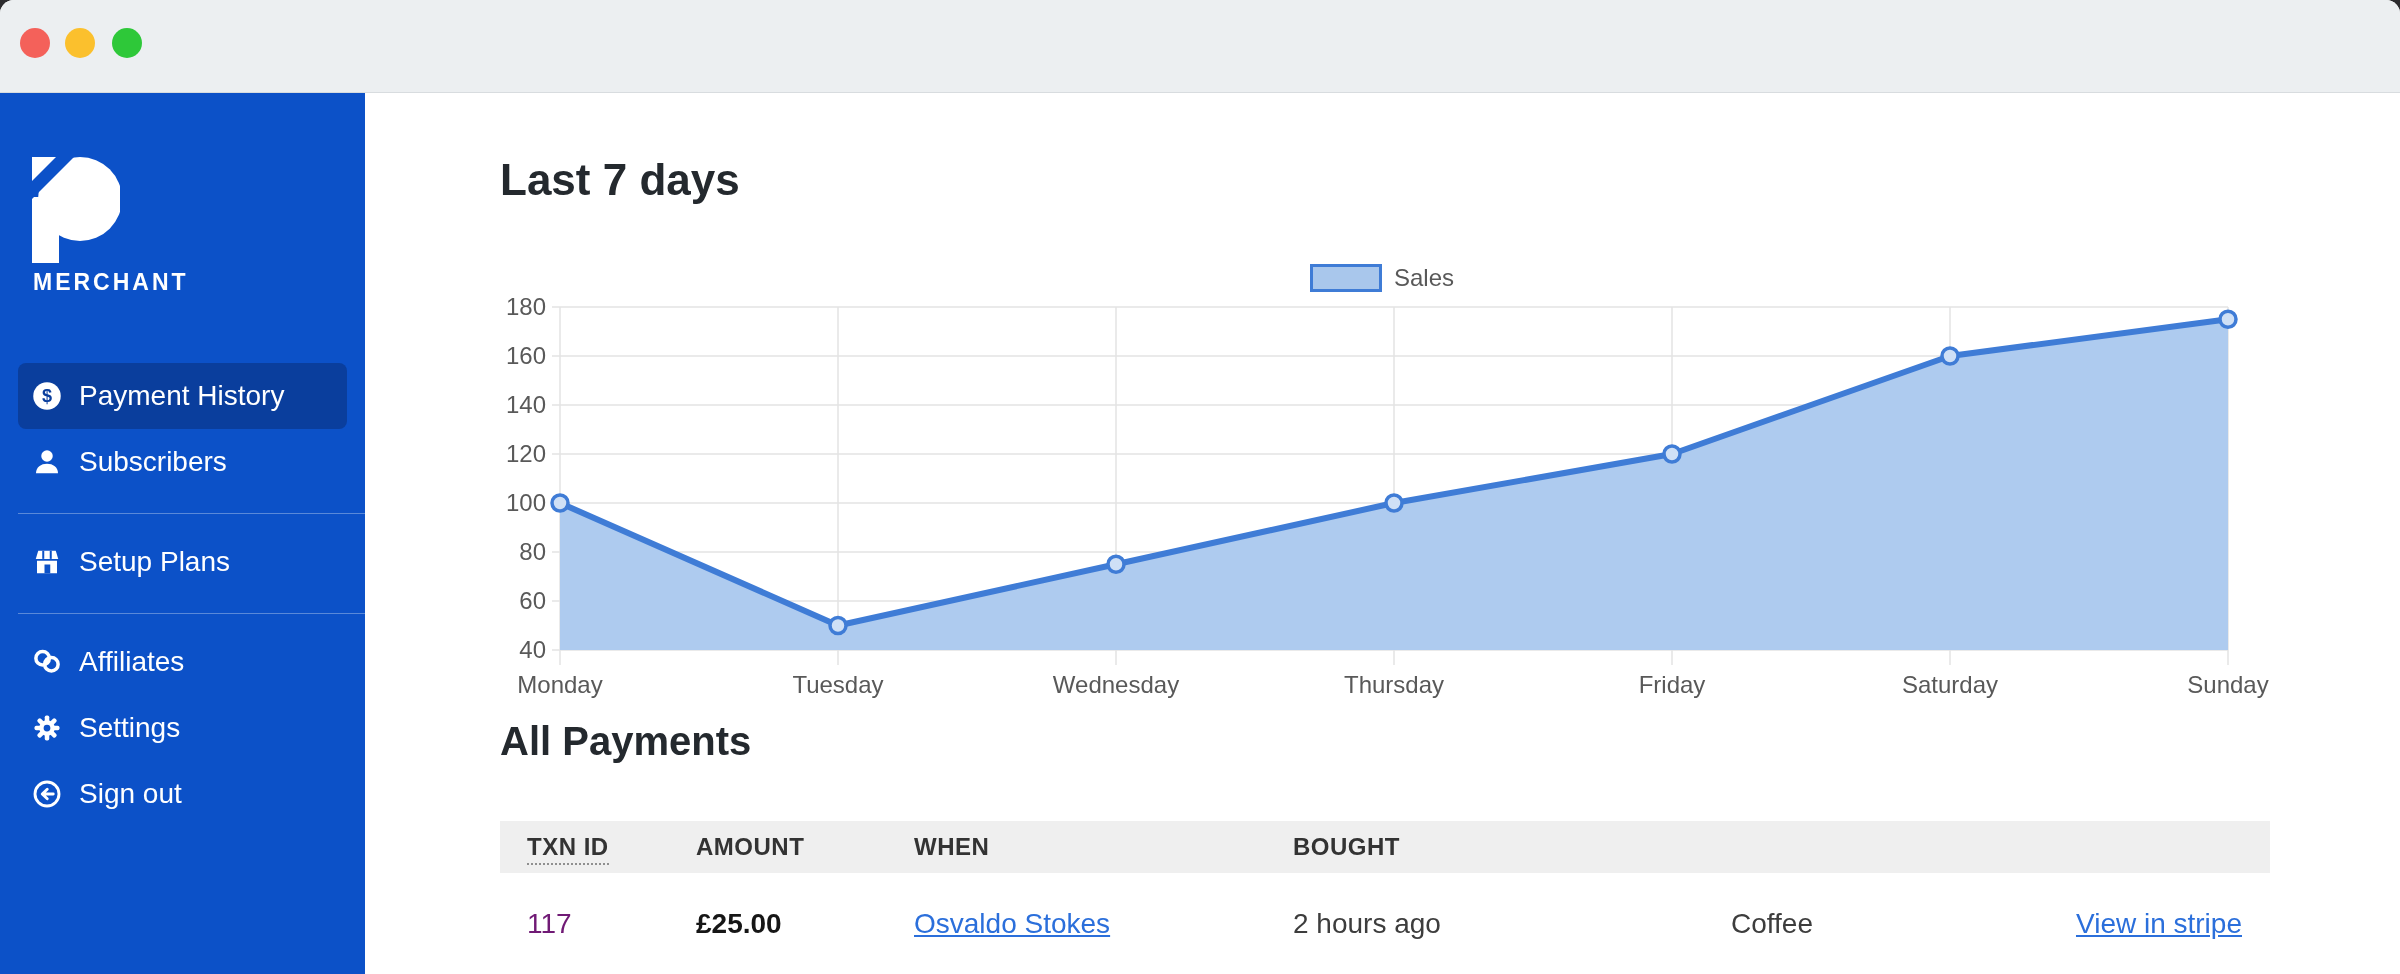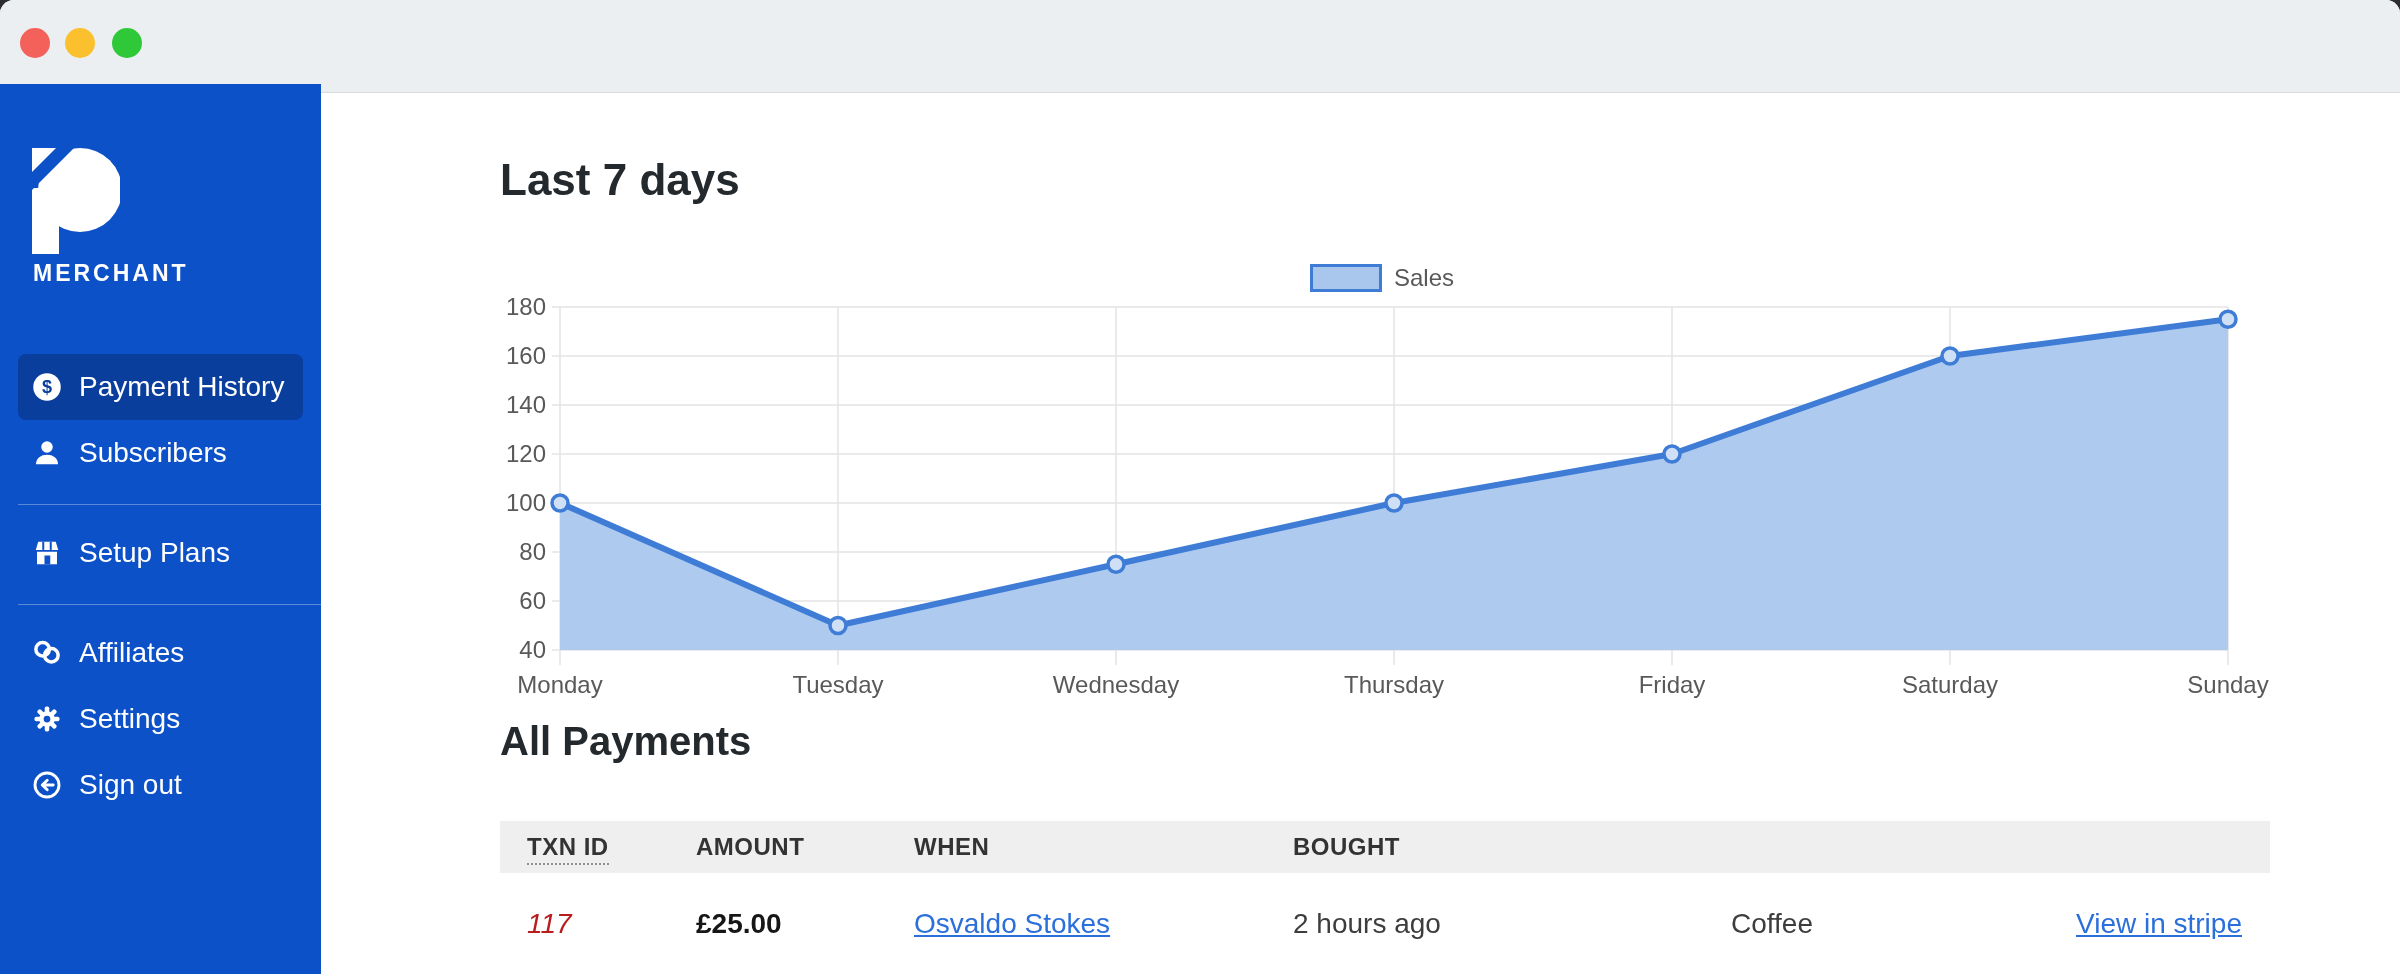--- a/index.html
+++ b/index.html
@@ -6,21 +6,21 @@
   .window { position:relative; width:2400px; height:974px; background:#ffffff; border-radius:14px 14px 0 0; overflow:hidden; }
 
   
   .titlebar { position:absolute; top:0; left:0; right:0; height:92px; background:#ECEFF1; border-bottom:1px solid #D8DCDF; }
   .light { position:absolute; top:28px; width:30px; height:30px; border-radius:50%; cursor:pointer; }
   .light.red    { left:20px;  background:#F4615A; }
   .light.yellow { left:65px;  background:#FBC02D; }
   .light.green  { left:112px; background:#2EC839; }
 
   
-  .sidebar { position:absolute; top:84px; left:0; width:321px; bottom:0; background:#0C51C8; color:#fff; }
+  .sidebar { position:absolute; top:93px; left:0; width:365px; bottom:0; background:#0C51C8; color:#fff; }
   .brand-logo { position:absolute; top:64px; left:32px; }
   .brand-name { position:absolute; top:176px; left:33px; font-size:23px; font-weight:700; letter-spacing:3px; }
   .nav { position:absolute; top:270px; left:0; right:0; }
   .nav-item { display:flex; align-items:center; height:66px; padding-left:32px; font-size:28px; gap:17px; cursor:pointer; white-space:nowrap; }
   .nav-item.active { background:#0A3E9D; border-radius:8px; margin:0 18px; padding-left:14px; }
   .nav-divider { height:1px; background:rgba(255,255,255,0.32); margin:18px 0 15px 18px; }
   .nav-icon { width:30px; height:30px; flex:0 0 30px; display:inline-block; }
 
   
   .main { position:absolute; top:93px; left:365px; right:0; bottom:0; background:#fff; }
@@ -31,21 +31,21 @@
   .legend-swatch { width:66px; height:22px; background:#A9C7EC; border:3px solid #3F7CD6; }
   .legend-label { font-size:24px; color:#595959; }
 
   .h-allpay { position:absolute; left:135px; top:626px; font-size:40px; font-weight:700; color:#24292E; }
   .payments-table { position:absolute; left:135px; top:728px; width:1770px; font-size:28px; }
   .thead, .trow { display:grid; grid-template-columns:196px 218px 379px 438px 343px 1fr; align-items:center; }
   .thead { background:#EFEFEF; height:52px; font-size:24px; font-weight:700; color:#333; letter-spacing:0.5px; }
   .thead > div:first-child, .trow > div:first-child { padding-left:27px; }
   .th-underline { border-bottom:2px dotted #8f8f8f; padding-bottom:3px;text-align:center; }
   .trow { height:101px; border-bottom:2px solid #E4E4E4; color:#3d3d3d; }
-  .cell-txn { color:#b91c1c;font-style:italic; }
+  .cell-txn { color:#701a75; }
   .cell-amount { font-weight:700; color:#161616; }
   .link { color:#2B6FDB; text-decoration:underline; cursor:pointer; }
   .cell-action { text-align:right; padding-right:28px; }
 </style>
 </head>
 <body>
 
 <div class="window">
 
   <div class="titlebar">

